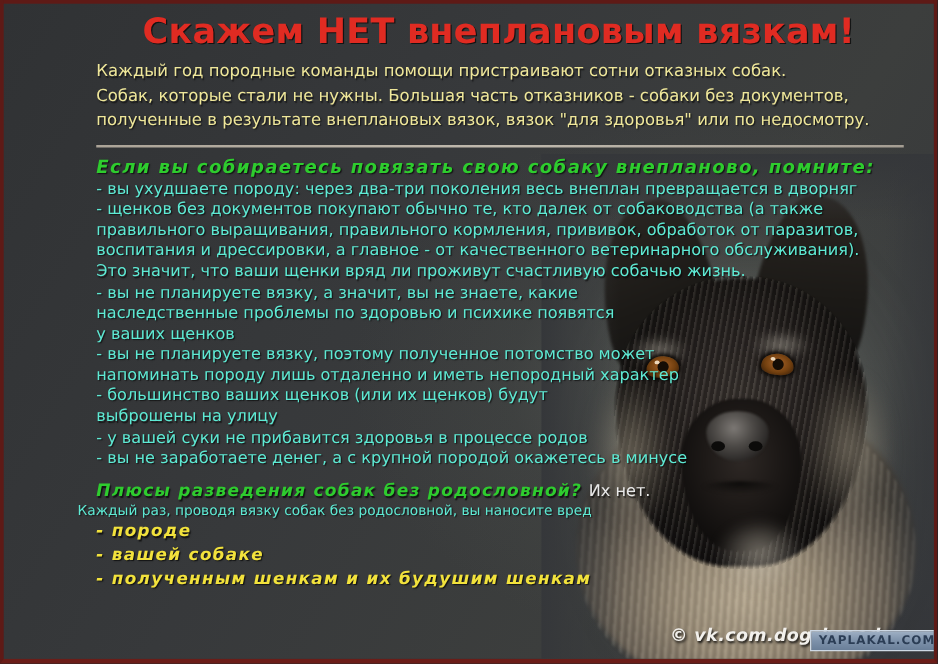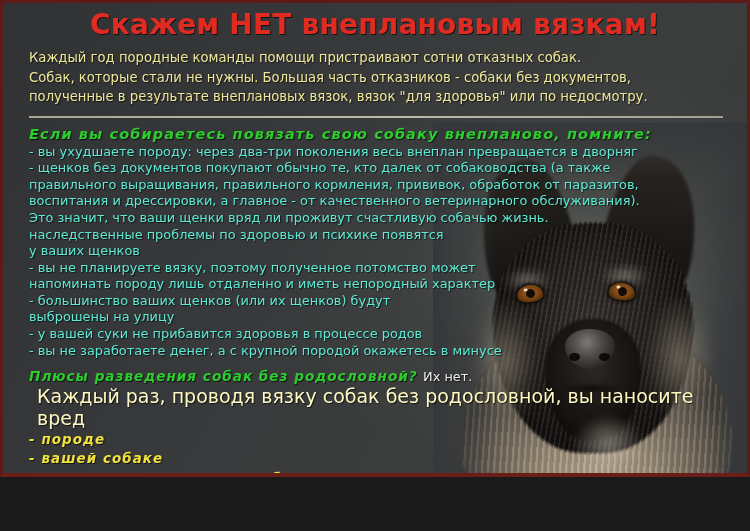--- a/index.html
+++ b/index.html
@@ -3,29 +3,30 @@
 <meta charset="utf-8">
 <style>
   html, body {
     margin: 0;
     padding: 0;
     background: #1a1a1a;
   }
   .poster {
     position: relative;
     width: 750px;
-    height: 477px;
+    height: 531px;
     overflow: hidden;
     background: #35373a;
     font-family: "DejaVu Sans", sans-serif;
     box-sizing: border-box;
     border-left: 3px solid #5e1a16;
     border-right: 3px solid #5e1a16;
     border-top: 3px solid #5e1a16;
     border-bottom: 4px solid #6b1d18;
+    padding-left: 48px;
   }
   
   .bg-base {
     position: absolute;
     inset: 0;
     background:
       radial-gradient(ellipse 420px 300px at 78% 58%, rgba(150,155,145,0.30) 0%, rgba(90,95,88,0.14) 42%, rgba(0,0,0,0) 72%),
       linear-gradient(120deg, #303234 0%, #37393b 40%, #3c3e3d 70%, #34363a 100%);
   }
   
@@ -284,23 +285,23 @@
     font-style: italic;
   }
   .plus-head .plain {
     color: #e9e9e9;
     font-weight: normal;
     font-style: normal;
     font-size: 12.9px;
     letter-spacing: 0;
   }
   .plus-sub {
-    color: #fef9c3;
-    font-size: 19px;
-    margin: 1px 0 2px 34px;
+    color: #5eead4;
+    font-size: 11px;
+    margin: 1px 0 2px 11px;
     text-shadow: 1px 1px 1px rgba(0,0,0,.65);
   }
   .harm-item {
     color: #f2e23c;
     font-weight: bold;
     font-style: italic;
     font-size: 13.4px;
     letter-spacing: 1.1px;
     margin: 1px 0 0 26px;
     line-height: 1.36;
@@ -384,20 +385,21 @@
     <div class="divider"></div>
 
     <div class="sec-head">Если вы собираетесь повязать свою собаку внепланово, помните:</div>
 
     <div class="body-list">
       <div>- вы ухудшаете породу: через два-три поколения весь внеплан превращается в дворняг</div>
       <div>- щенков без документов покупают обычно те, кто далек от собаководства (а также</div>
       <div>правильного выращивания, правильного кормления, прививок, обработок от паразитов,</div>
       <div>воспитания и дрессировки, а главное - от качественного ветеринарного обслуживания).</div>
       <div>Это значит, что ваши щенки вряд ли проживут счастливую собачью жизнь.</div>
+      <div>- вы не планируете вязку, а значит, вы не знаете, какие</div>
       <div>наследственные проблемы по здоровью и психике появятся</div>
       <div>у ваших щенков</div>
       <div>- вы не планируете вязку, поэтому полученное потомство может</div>
       <div>напоминать породу лишь отдаленно и иметь непородный характер</div>
       <div>- большинство ваших щенков (или их щенков) будут</div>
       <div>выброшены на улицу</div>
       <div>- у вашей суки не прибавится здоровья в процессе родов</div>
       <div>- вы не заработаете денег, а с крупной породой окажетесь в минусе</div>
     </div>
 

